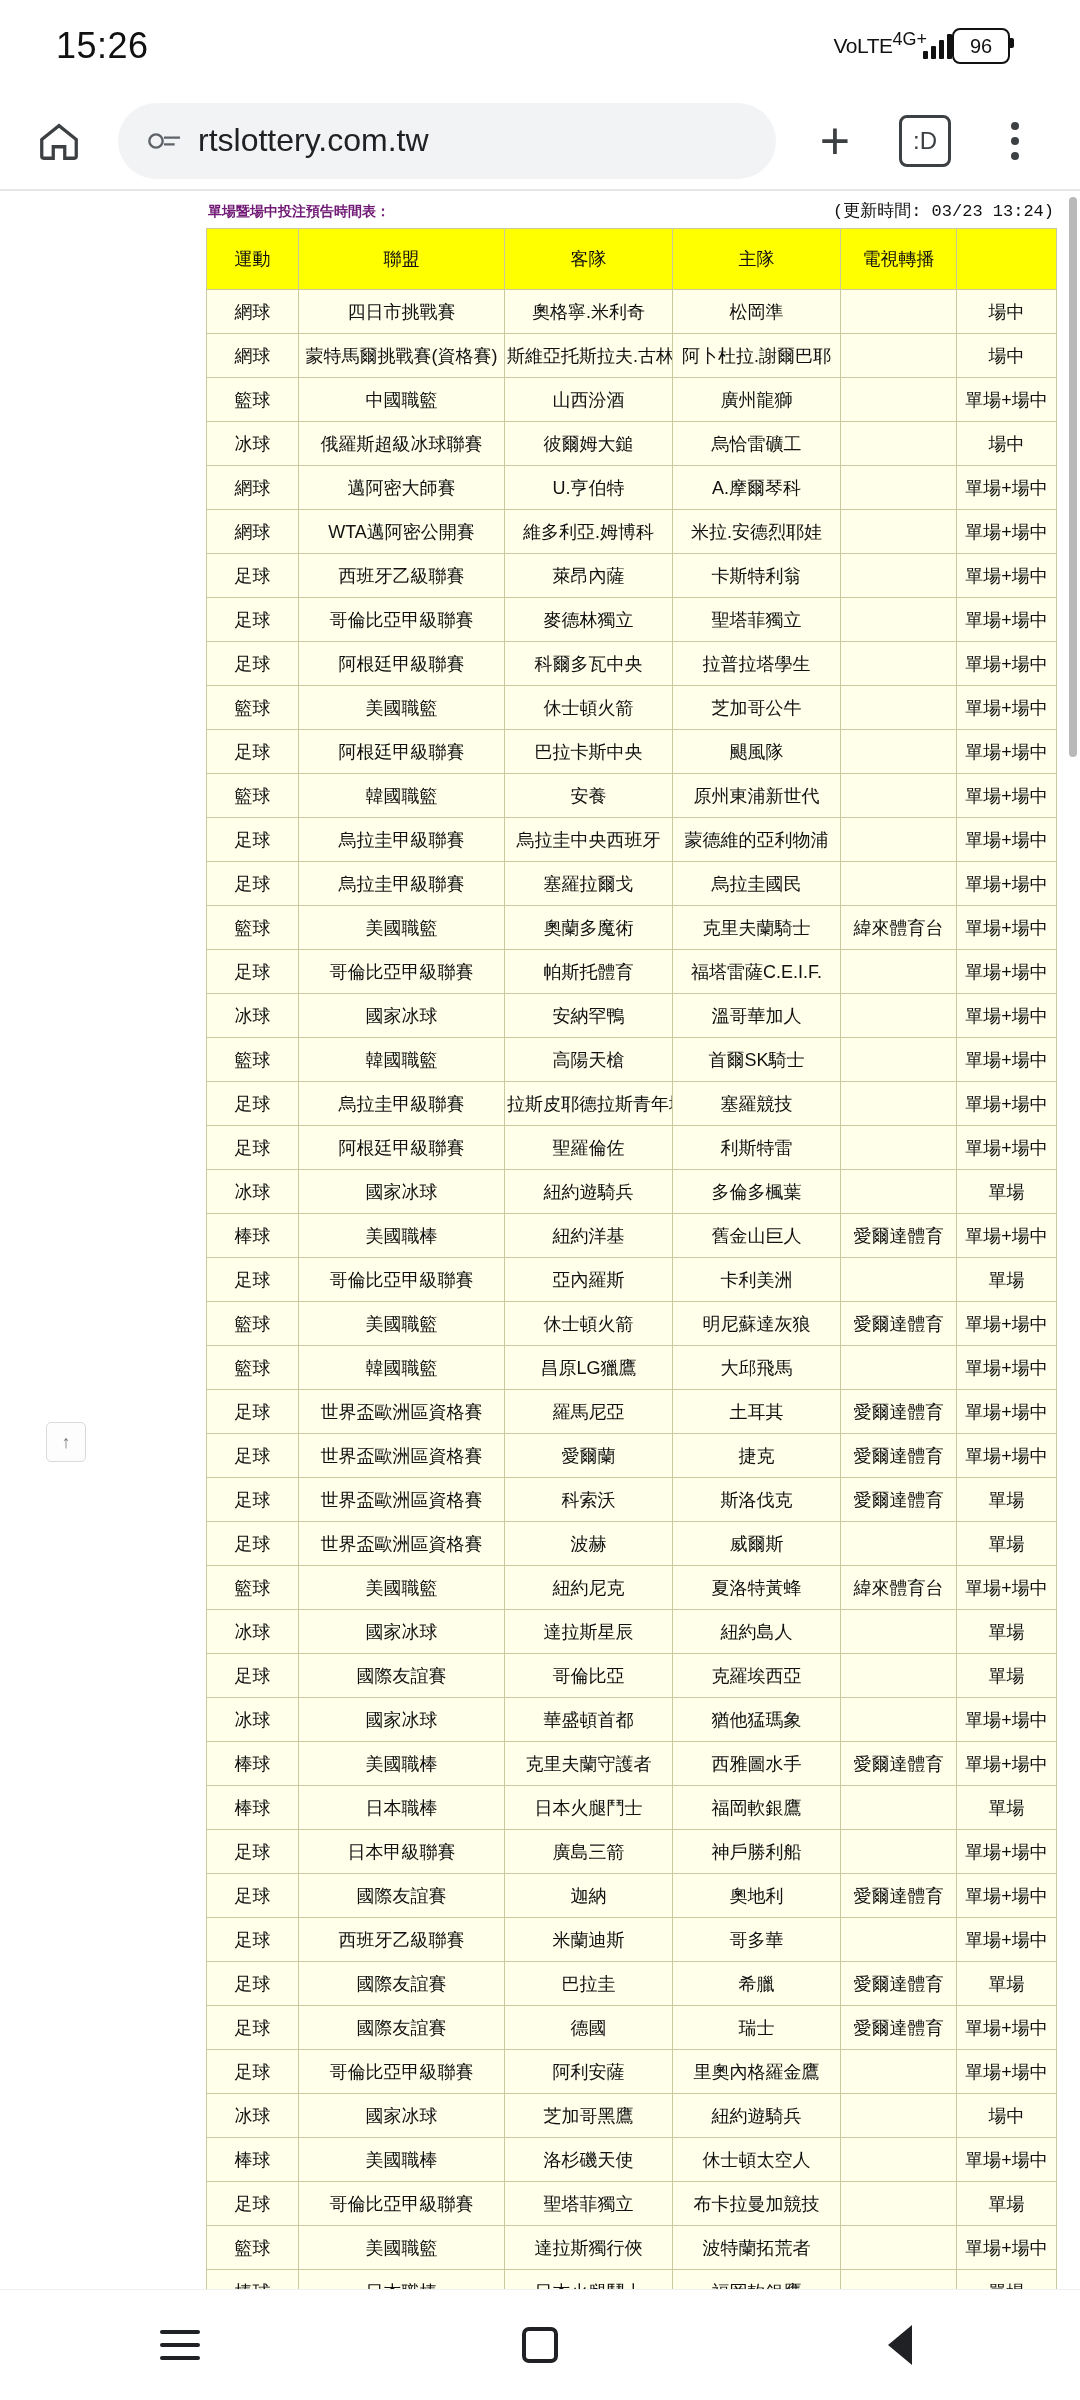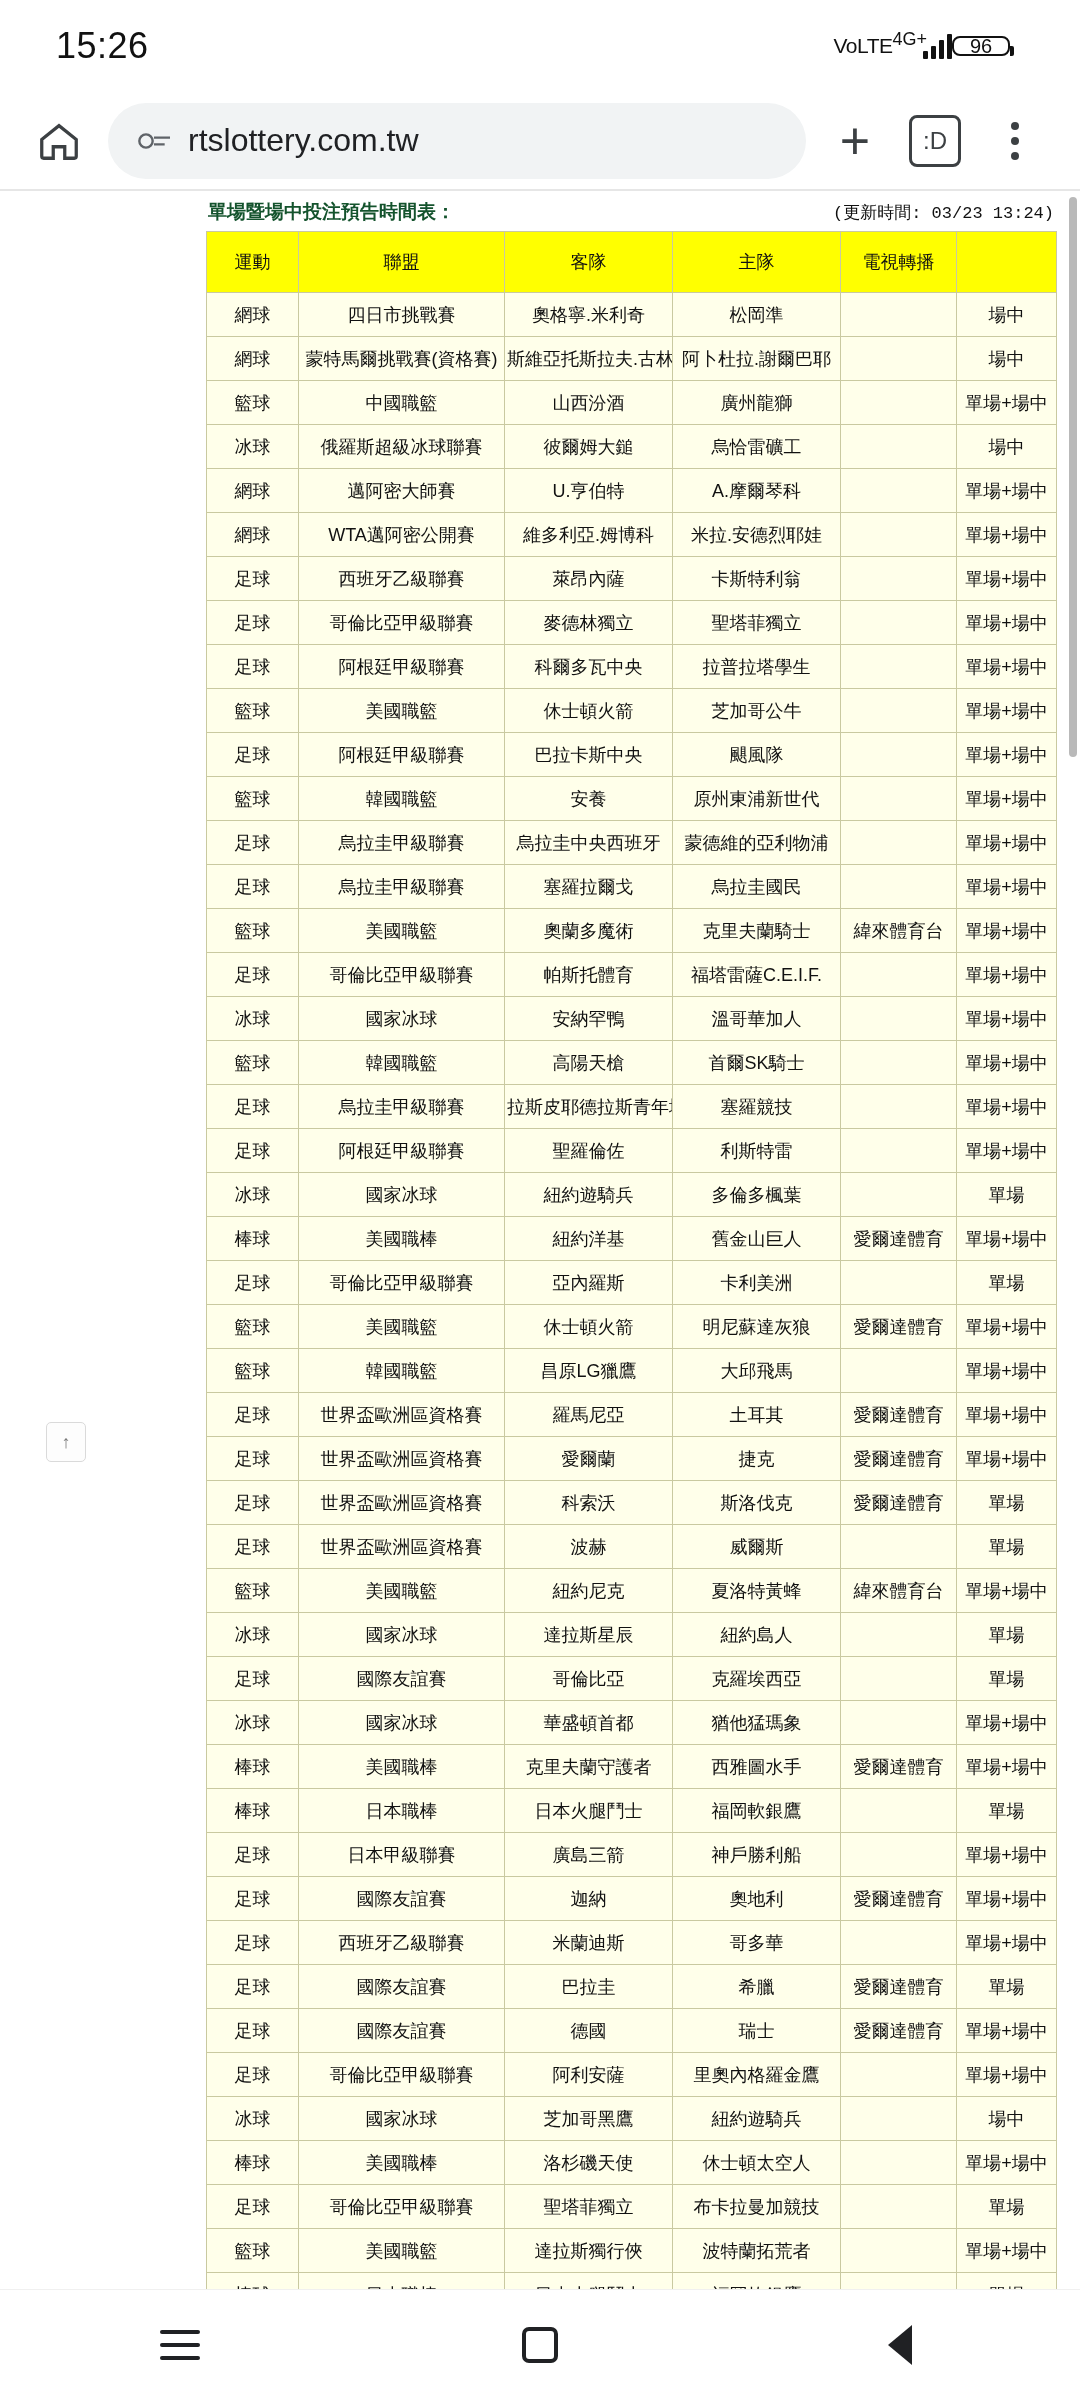--- a/index.html
+++ b/index.html
@@ -48,21 +48,21 @@
     height: 26px;
   }
   .signal i { display: block; width: 5px; background: #111; border-radius: 1px; }
   .signal i:nth-child(1) { height: 8px; }
   .signal i:nth-child(2) { height: 13px; }
   .signal i:nth-child(3) { height: 19px; }
   .signal i:nth-child(4) { height: 25px; }
   .battery {
     border: 2px solid #111;
     border-radius: 8px;
-    height: 20px;
+    height: 36px;
     min-width: 58px;
     padding: 0 6px;
     display: flex;
     align-items: center;
     justify-content: center;
     font-size: 20px;
     color: #111;
     position: relative;
   }
   .battery::after {
@@ -75,21 +75,21 @@
     background: #111;
     border-radius: 0 2px 2px 0;
   }
 
   
   .chrome {
     height: 97px;
     display: flex;
     align-items: center;
     padding: 0 34px 0 28px;
-    gap: 18px;
+    gap: 28px;
     background: #ffffff;
   }
   .home-btn {
     width: 62px; height: 62px;
     display: flex; align-items: center; justify-content: center;
   }
   .omnibox {
     flex: 1;
     height: 76px;
     background: #f1f3f4;
@@ -140,22 +140,22 @@
     top: 0;
     width: 850px;
   }
   .title-row {
     display: flex;
     align-items: baseline;
     justify-content: space-between;
     padding: 8px 2px 6px 2px;
   }
   .title-left {
-    color: #14532d;
-    font-size: 19px;
+    color: #701a75;
+    font-size: 14px;
     font-weight: bold;
   }
   .title-right {
     color: #111;
     font-size: 17px;
     font-family: Liberation Mono, monospace;
   }
   table.sched {
     border-collapse: collapse;
     width: 850px;

